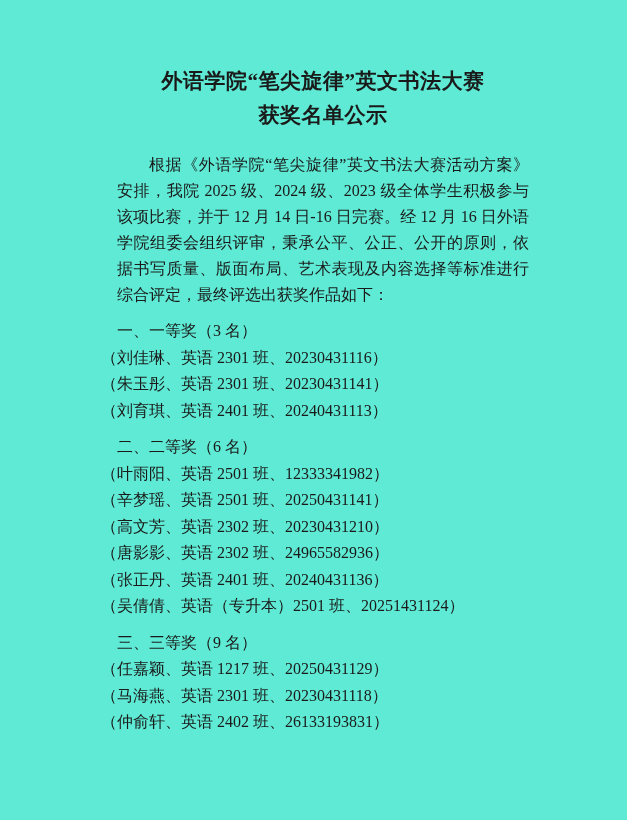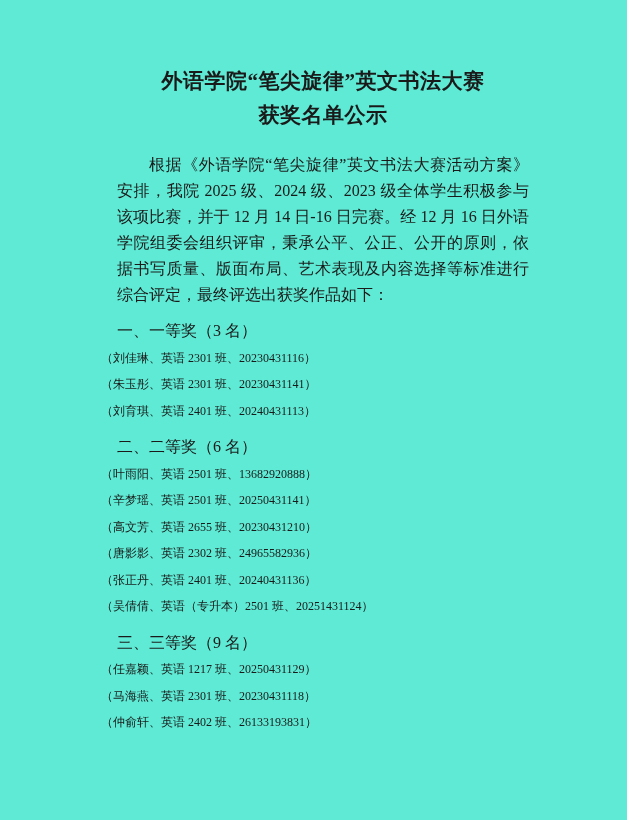--- a/index.html
+++ b/index.html
@@ -50,21 +50,21 @@
   }
   .section-heading {
     margin-top: 10px;
     font-size: 16px;
     font-weight: normal;
     line-height: 26.5px;
     white-space: nowrap;
   }
   .entry {
     margin-left: -16px;
-    font-size: 12px;
+    font-size: 16px;
     line-height: 26.5px;
     white-space: nowrap;
   }
 </style>
 </head>
 <body>
 
 <div class="page">
   <div class="content">
 
@@ -75,23 +75,23 @@
 
     <div class="section">
       <div class="section-heading">一、一等奖（3 名）</div>
       <div class="entry">（刘佳琳、英语 2301 班、20230431116）</div>
       <div class="entry">（朱玉彤、英语 2301 班、20230431141）</div>
       <div class="entry">（刘育琪、英语 2401 班、20240431113）</div>
     </div>
 
     <div class="section">
       <div class="section-heading">二、二等奖（6 名）</div>
-      <div class="entry">（叶雨阳、英语 2501 班、13682920888）</div>
+      <div class="entry">（叶雨阳、英语 2501 班、12333341982）</div>
       <div class="entry">（辛梦瑶、英语 2501 班、20250431141）</div>
-      <div class="entry">（高文芳、英语 2655 班、20230431210）</div>
+      <div class="entry">（高文芳、英语 2302 班、20230431210）</div>
       <div class="entry">（唐影影、英语 2302 班、24965582936）</div>
       <div class="entry">（张正丹、英语 2401 班、20240431136）</div>
       <div class="entry">（吴倩倩、英语（专升本）2501 班、20251431124）</div>
     </div>
 
     <div class="section">
       <div class="section-heading">三、三等奖（9 名）</div>
       <div class="entry">（任嘉颖、英语 1217 班、20250431129）</div>
       <div class="entry">（马海燕、英语 2301 班、20230431118）</div>
       <div class="entry">（仲俞轩、英语 2402 班、26133193831）</div>

